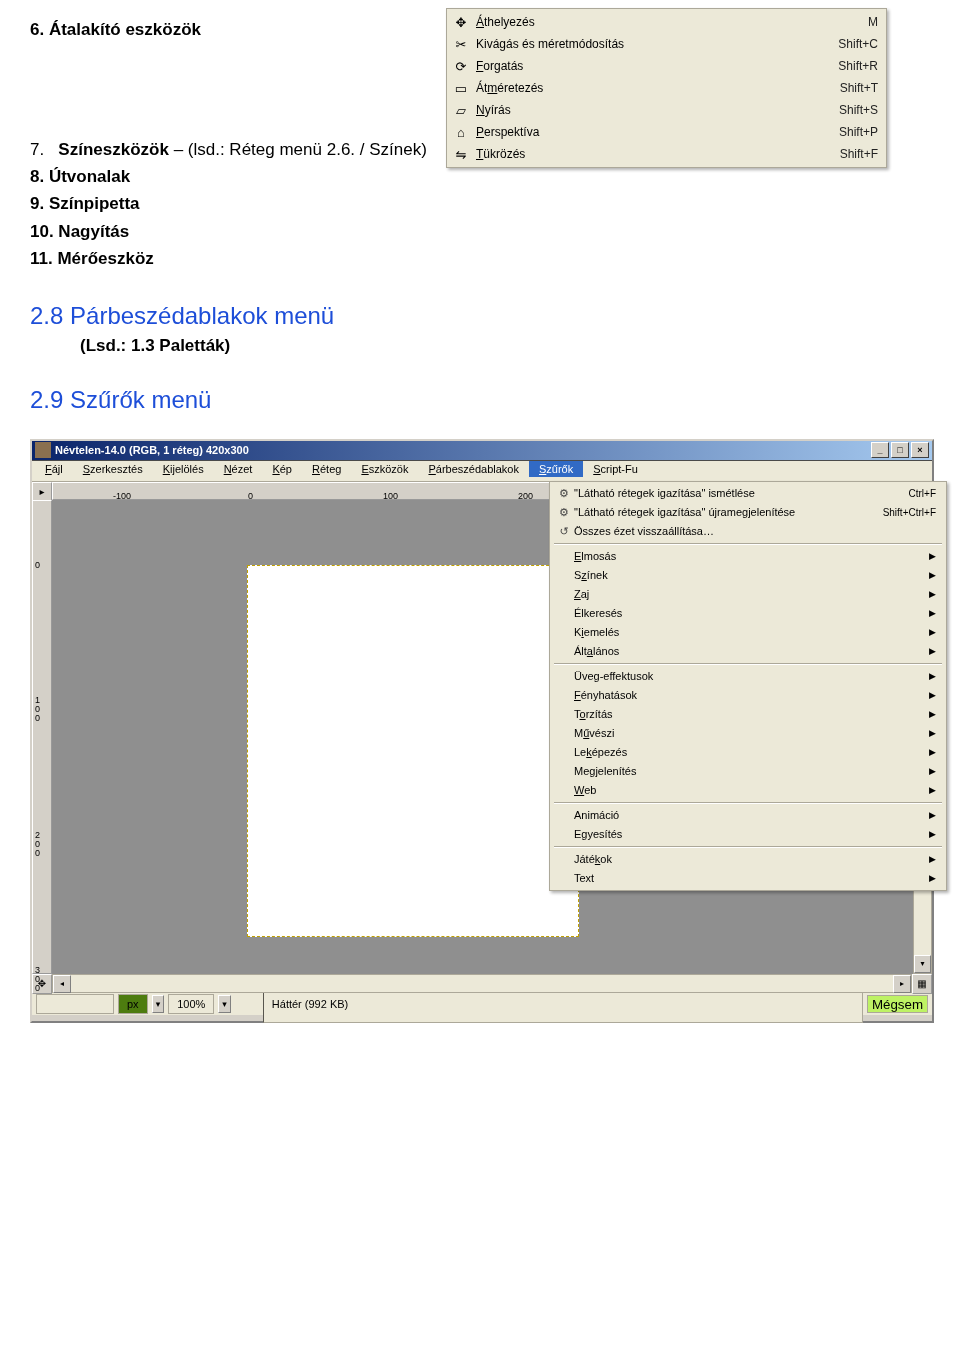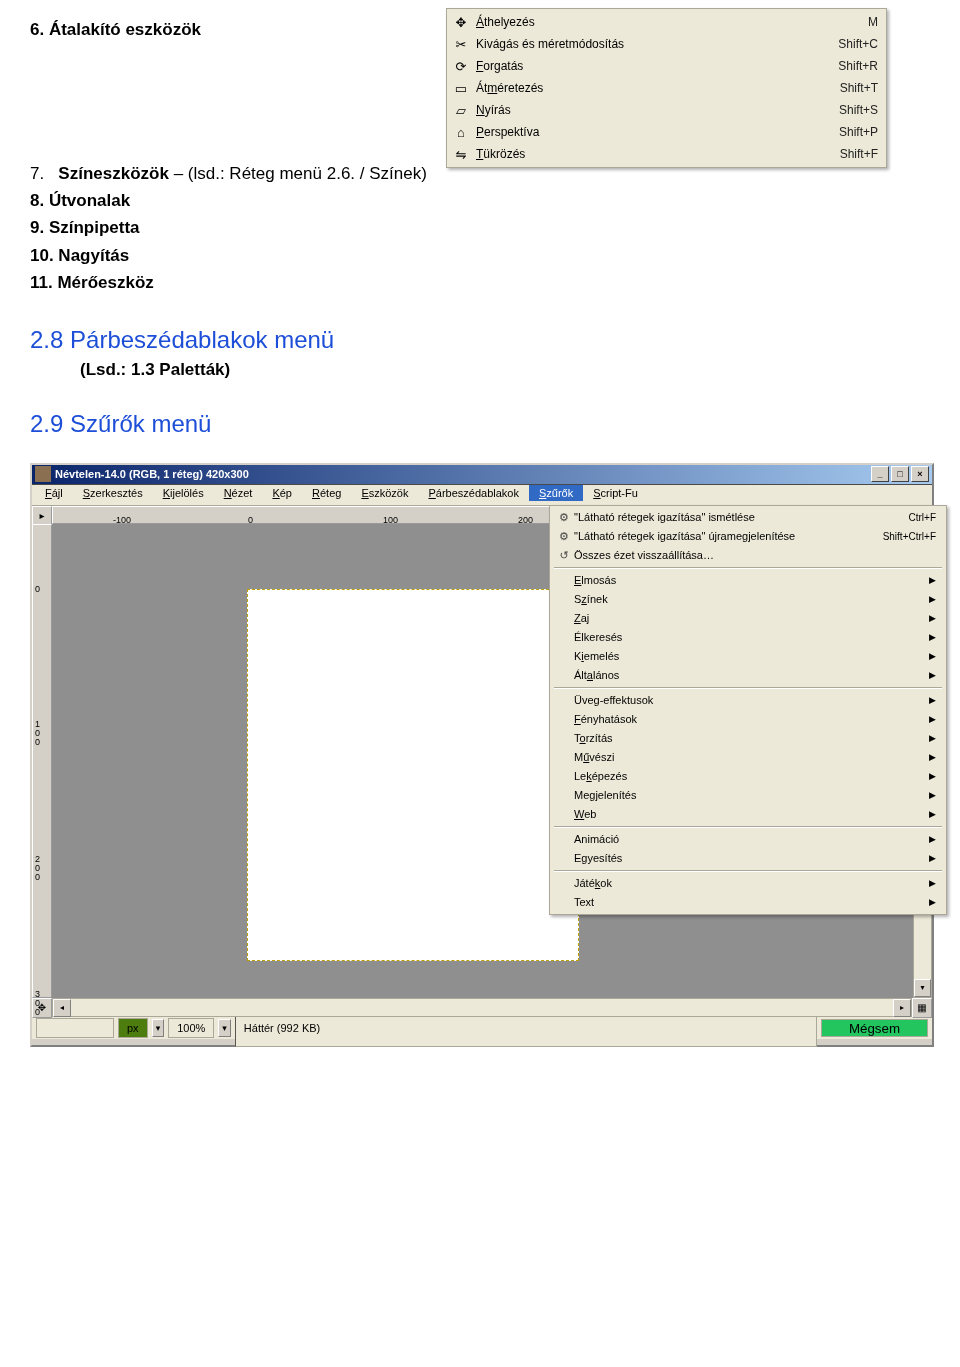--- a/index.html
+++ b/index.html
@@ -265,27 +265,27 @@
     height:16px;
     display:flex;align-items:center;
     font-size:9px;
   }
   .status-mid{
     flex:1;
     border:1px inset #aca899;
     background:#ece9d8;
     padding:10px 8px;
     height:16px;
-    display:flex;align-items:center;
+    display:flex;align-items:center;margin-left:28px;
   }
   .status-cancel{
     border:1px solid #aca899;
     border-radius:0;
-    background:#22c55e;
-    padding:1px 27px;
+    background:#bef264;
+    padding:1px 4px;
     height:18px;
   }
   
   
   .filters-menu{
     position:absolute;
     top:40px;
     left:517px;
     width:396px;
     background:#ece9d8;
@@ -363,21 +363,21 @@
       <span class="lbl"><u>P</u>erspektíva</span>
       <span class="shc">Shift+P</span>
     </div>
     <div class="row">
       <span class="ico">⇋</span>
       <span class="lbl"><u>T</u>ükrözés</span>
       <span class="shc">Shift+F</span>
     </div>
   </div>
 
-<div class="doc-list-numbered" style="margin-top:120px;">
+<div class="doc-list-numbered" style="margin-top:96px;">
   <div class="item line7">7.&nbsp;&nbsp;&nbsp;<b>Színeszközök</b> – (lsd.: Réteg menü 2.6. / Színek)</div>
   <div class="item">8.   Útvonalak</div>
   <div class="item">9.   Színpipetta</div>
   <div class="item">10. Nagyítás</div>
   <div class="item">11. Mérőeszköz</div>
 </div>
 
 <div class="section-heading">2.8 Párbeszédablakok menü</div>
 <div class="section-sub">(Lsd.: 1.3 Paletták)</div>
 <div class="section-heading">2.9 Szűrők menü</div>

